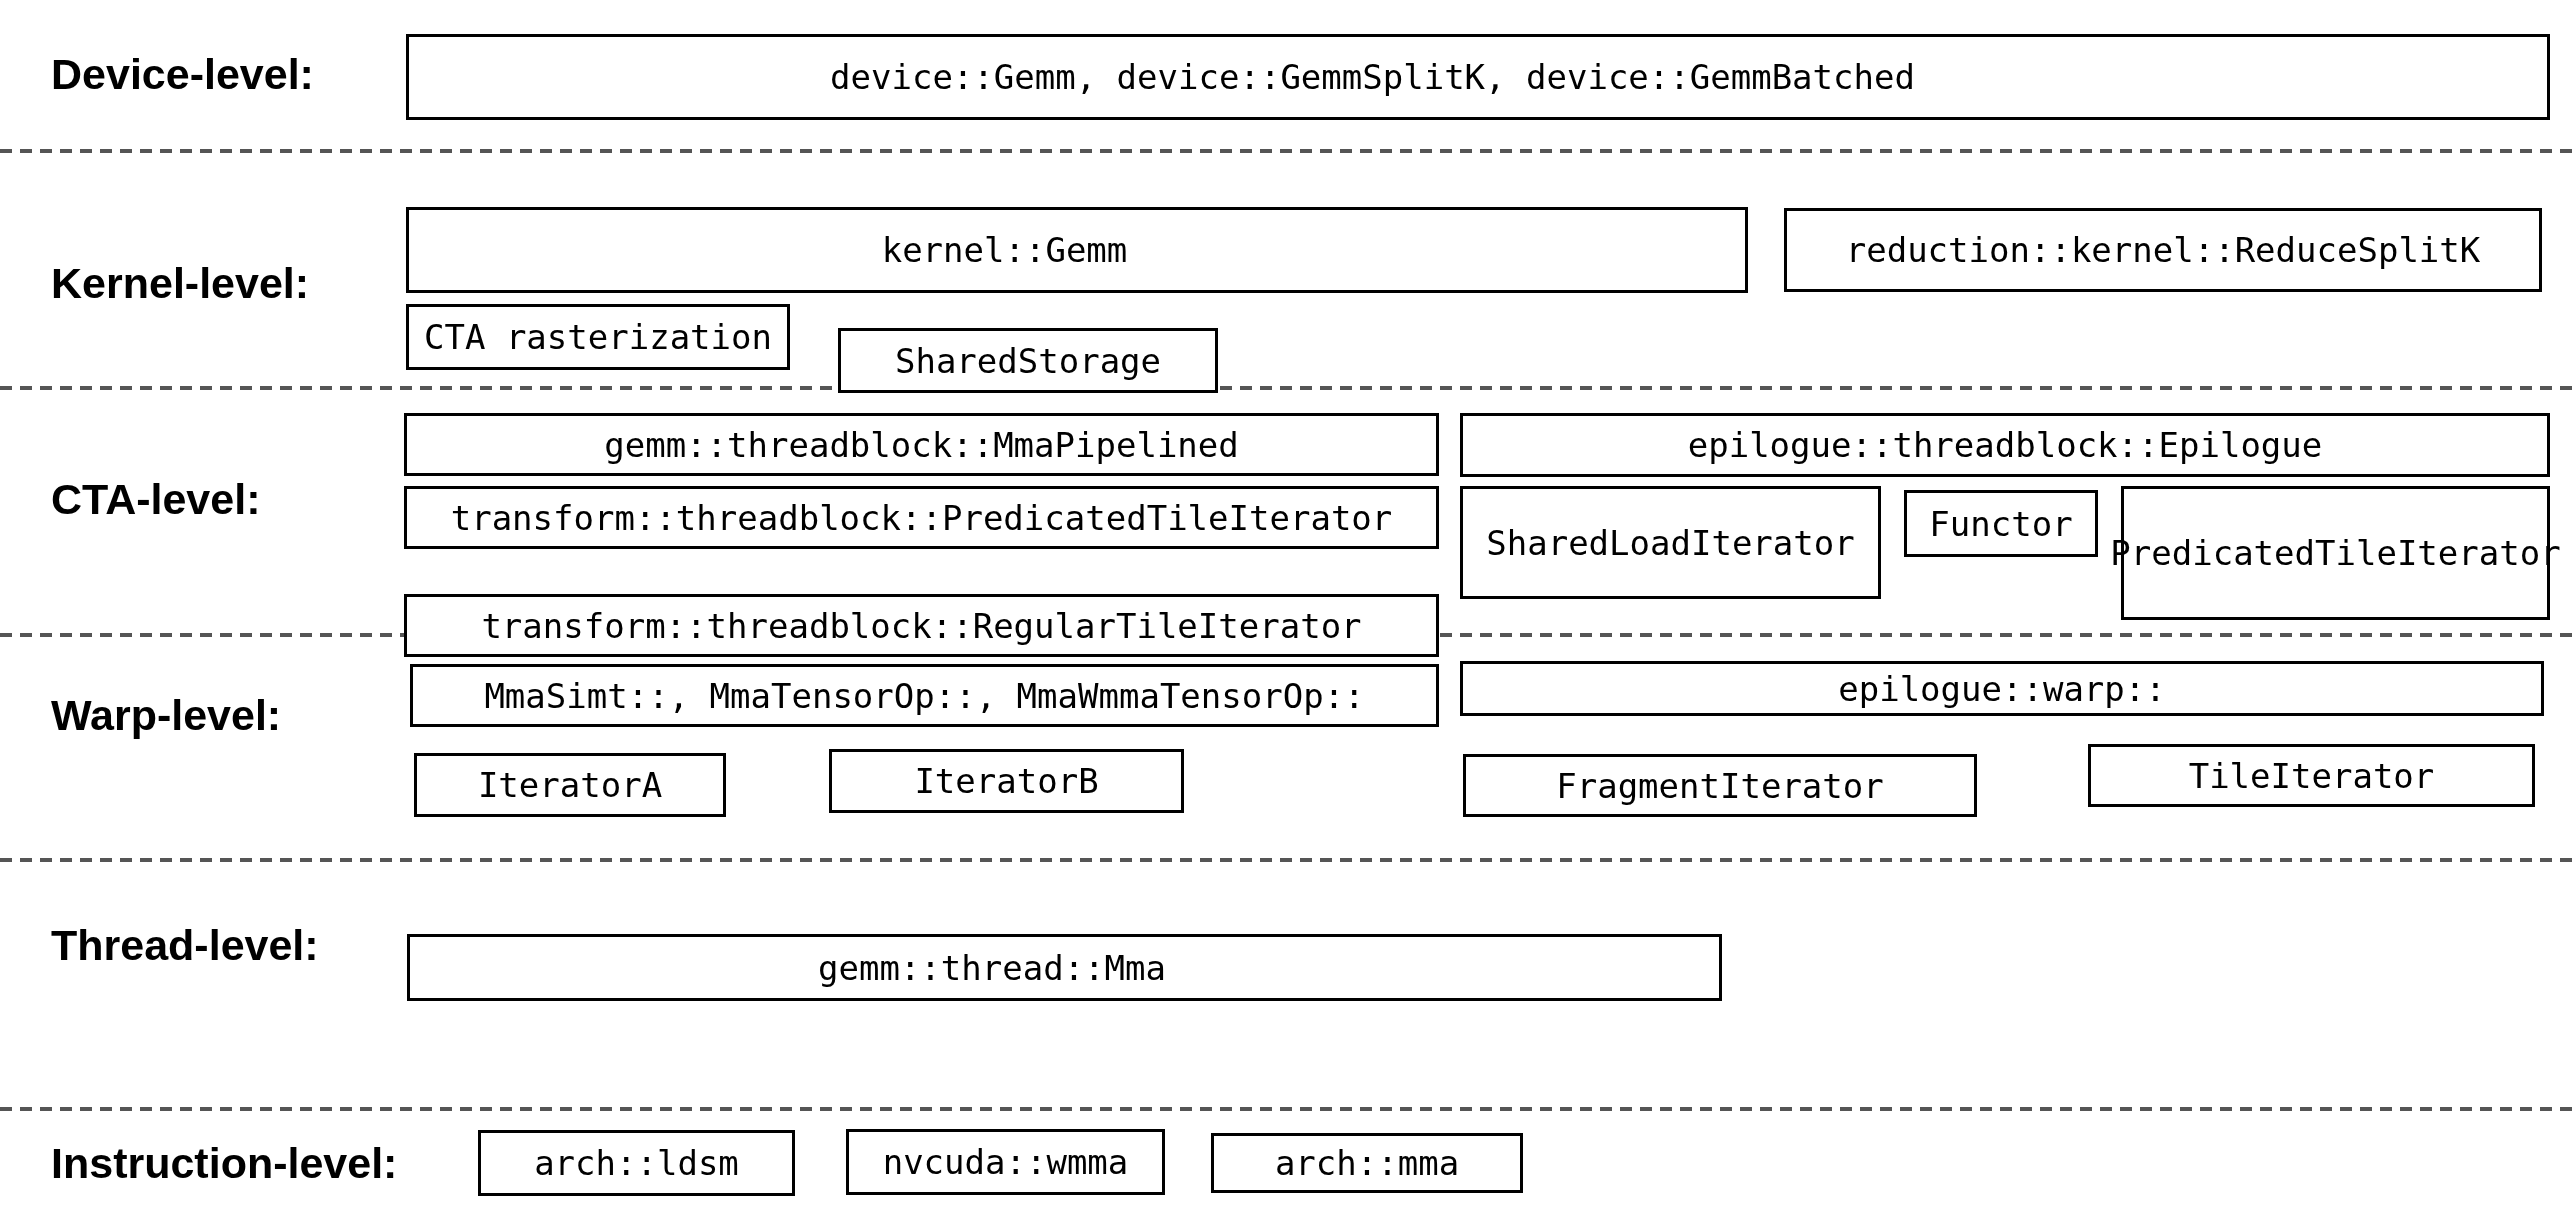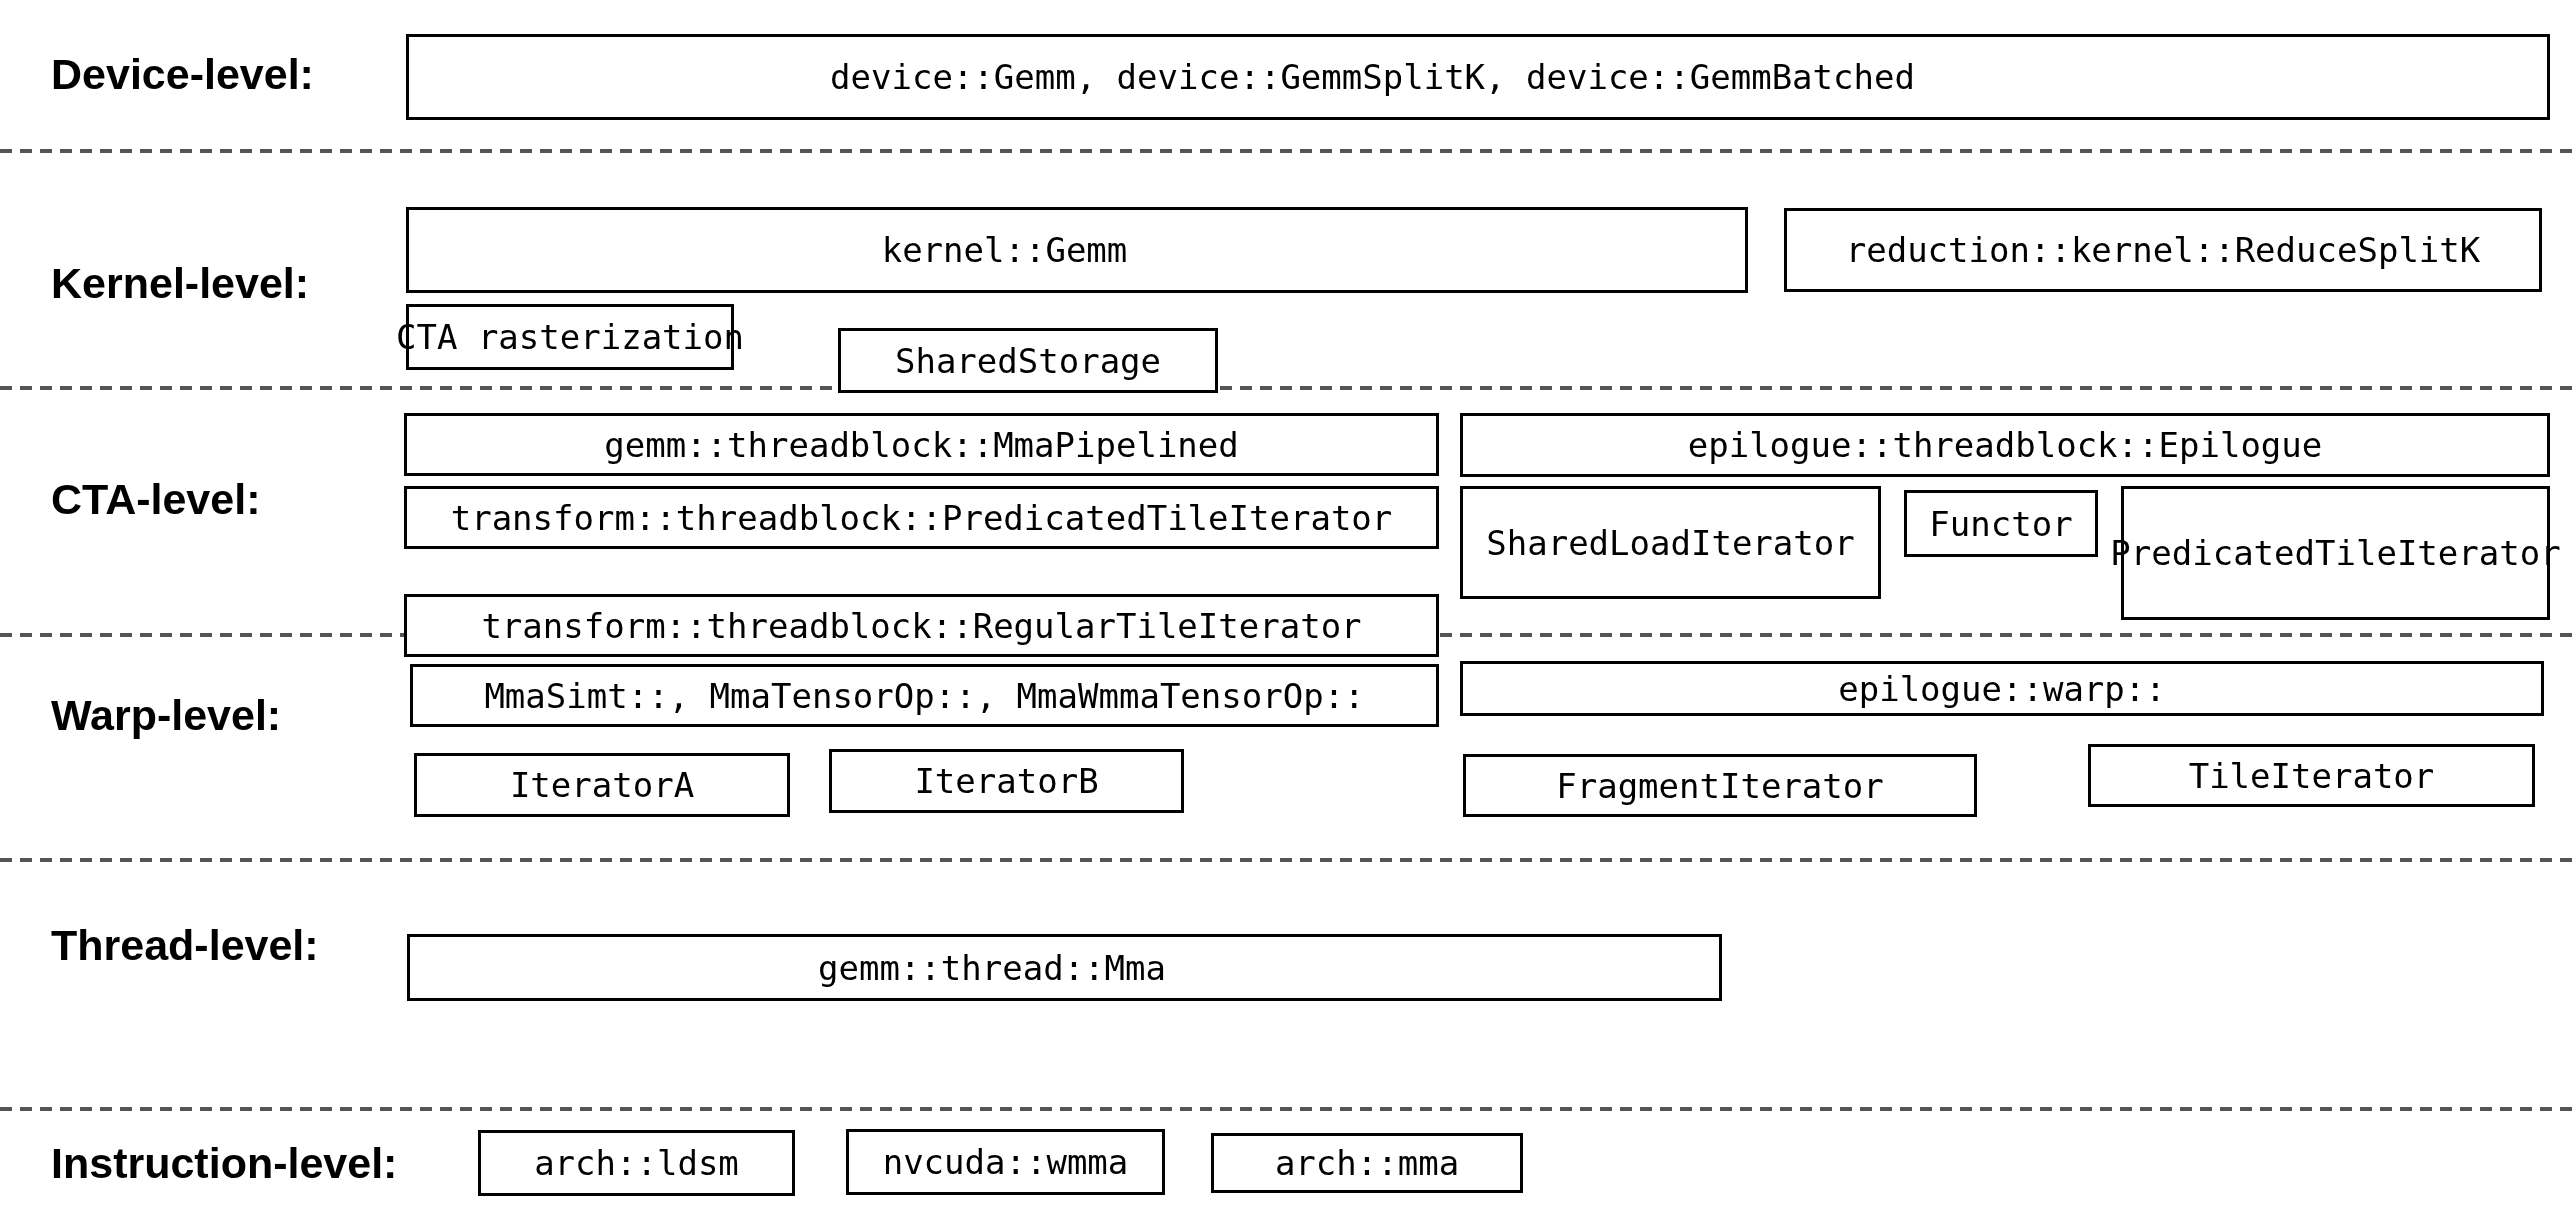--- a/index.html
+++ b/index.html
@@ -54,32 +54,32 @@
     align-items:center;
     justify-content:center;
     font-size:34px;
     color:var(--text);
     white-space:nowrap;
     text-align:center;
   }
   .b-device            {left:406px;  top:34px;   width:2144px; height:86px; padding-right:211px;}
   .b-kernel            {left:406px;  top:207px;  width:1342px; height:86px; padding-right:145px;}
   .b-reduce            {left:1784px; top:208px;  width:758px;  height:84px;}
-  .b-ctaraster         {left:406px;  top:304px;  width:328px;  height:66px;}
+  .b-ctaraster         {left:406px;  top:304px;  width:384px;  height:66px;}
   .b-sharedstorage     {left:838px; top:304px;  width:380px;  height:65px;margin-top:24px;}
   .b-cta-mma           {left:404px;  top:413px;  width:1035px; height:63px;}
   .b-cta-pred          {left:404px;  top:486px;  width:1035px; height:63px;}
   .b-cta-reg           {left:404px;  top:594px;  width:1035px; height:63px;}
   .b-cta-epi           {left:1460px; top:413px;  width:1090px; height:64px;}
   .b-cta-sli           {left:1460px; top:486px;  width:421px;  height:113px;}
   .b-cta-fun           {left:1904px; top:490px;  width:194px;  height:67px;}
   .b-cta-pti           {left:2121px; top:486px;  width:429px;  height:134px;}
   .b-warp-mma          {left:410px;  top:664px;  width:1029px; height:63px;}
   .b-warp-epi          {left:1460px; top:661px;  width:1084px; height:55px;}
-  .b-warp-ia           {left:414px;  top:753px;  width:376px;  height:64px;}
+  .b-warp-ia           {left:414px;  top:753px;  width:312px;  height:64px;}
   .b-warp-ib           {left:829px; top:749px;  width:355px;  height:64px;}
   .b-warp-fi           {left:1463px; top:754px;  width:514px;  height:63px;}
   .b-warp-ti           {left:2088px; top:744px;  width:447px;  height:63px;}
   .b-thread-mma        {left:407px;  top:922px; width:1315px; height:67px; padding-right:145px;margin-top:12px;}
   .b-ins-ldsm          {left:478px;  top:1130px; width:317px;  height:66px;}
   .b-ins-wmma          {left:846px; top:1129px; width:319px;  height:66px;}
   .b-ins-mma           {left:1211px; top:1133px; width:312px;  height:60px;}
 </style>
 </head>
 <body>

